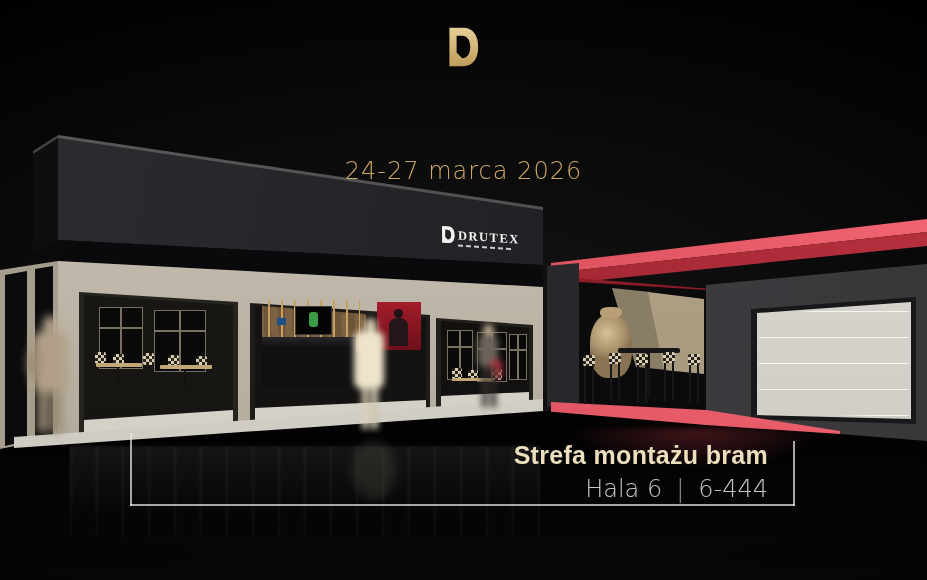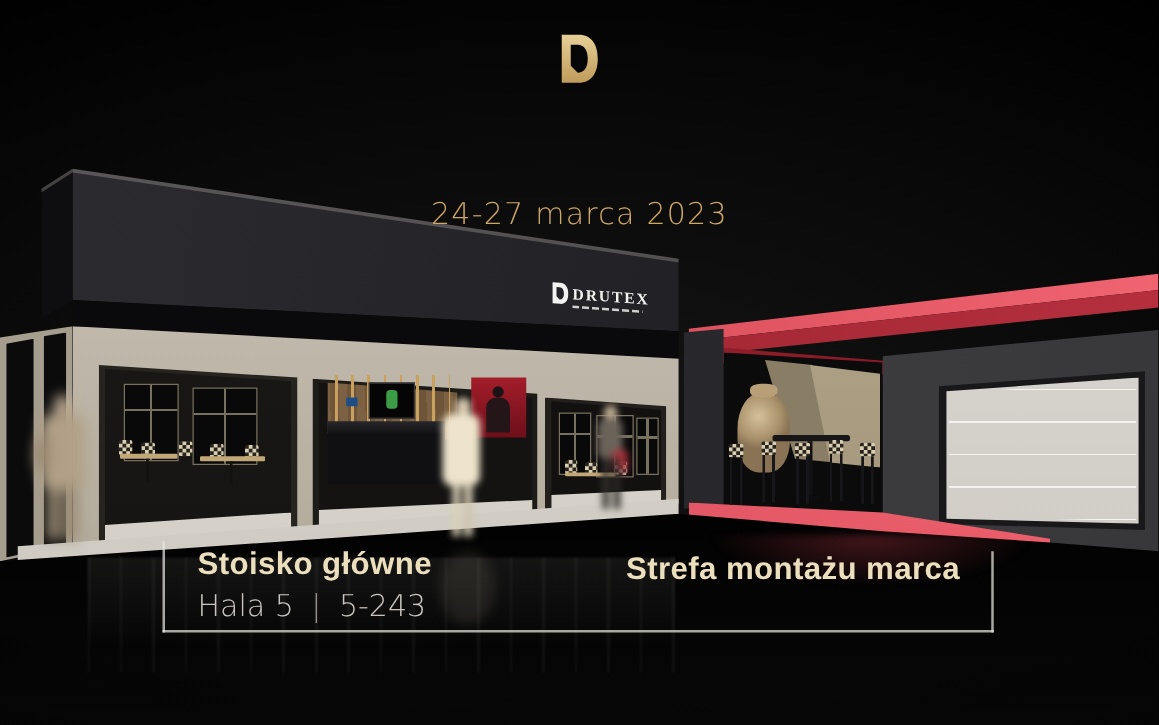--- a/index.html
+++ b/index.html
@@ -270,31 +270,28 @@
 
   <svg class="header-logo" viewBox="0 0 40 48">
     <defs>
       <linearGradient id="gold" x1="0" y1="0" x2="0" y2="1">
         <stop offset="0" stop-color="#e6cf97"></stop>
           <stop offset="1" stop-color="#bf9c5a"></stop>
       </linearGradient>
     </defs>
     <path fill-rule="evenodd" fill="url(#gold)" d="M3 0 H20 C33 0 39 10 39 24 C39 38 33 48 20 48 H3 Z M12 10 H19 C25 10 29 15 29 24 C29 33 25 38 19 38 L12 31 Z"></path>
   </svg>
-  <div class="dates">24-27 marca 2023</div>
+  <div class="dates">24-27 marca 2026</div>
 
   <div class="br-line br-h"></div>
   <div class="br-line br-l"></div>
   <div class="br-line br-r"></div>
 
-  <div class="stand-label label-left">
-    <div class="t">Stoisko główne</div>
+
+  <div class="stand-label label-right">
+    <div class="t">Strefa montażu bram</div>
     <div class="loc">
-      <span>Hala 5</span><span class="sep">|</span><span>5-243</span>
+      <span>Hala 6</span><span class="sep">|</span><span>6-444</span>
     </div>
   </div>
 
-  <div class="stand-label label-right">
-    <div class="t">Strefa montażu marca</div>
-  </div>
-
 
 </div>
 
 </body></html>

